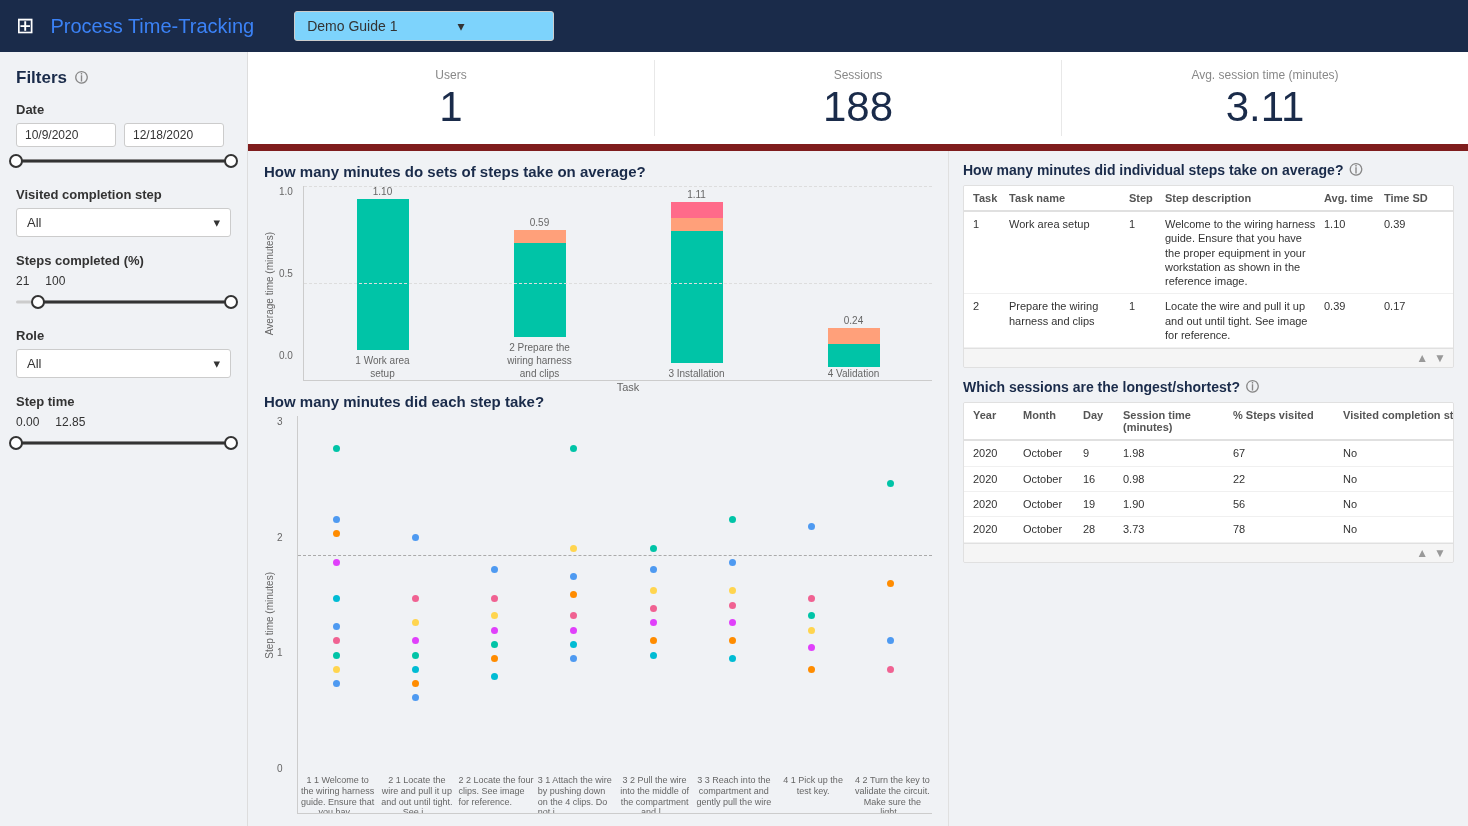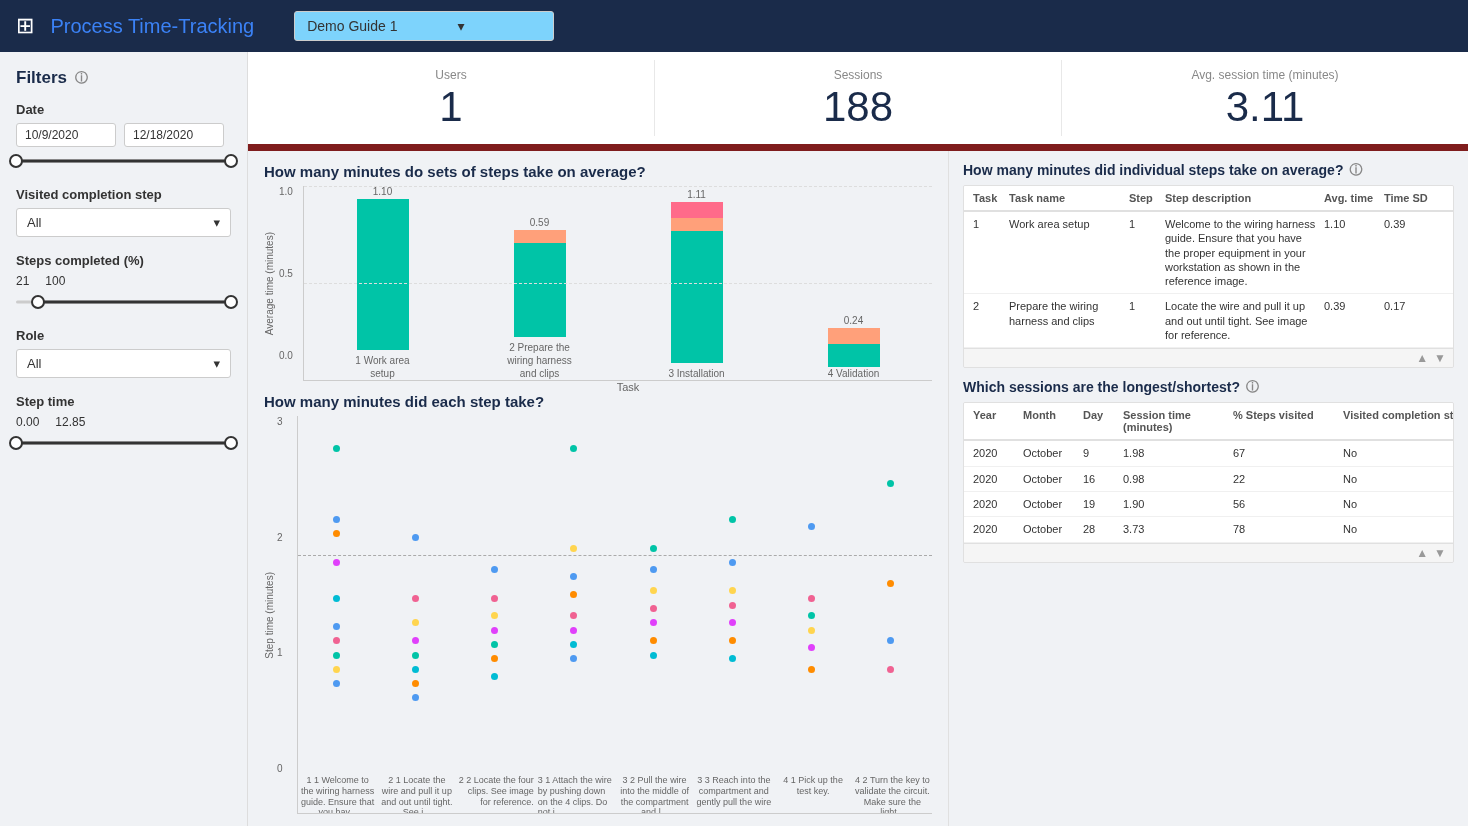--- a/index.html
+++ b/index.html
@@ -470,21 +470,21 @@
                   <div style="position:absolute;width:7px;height:7px;border-radius:50%;background:#ff8c00;top:46%;left:0;"></div>
                   <div style="position:absolute;width:7px;height:7px;border-radius:50%;background:#4e9af1;top:62%;left:0;"></div>
                   <div style="position:absolute;width:7px;height:7px;border-radius:50%;background:#f06292;top:70%;left:0;"></div>
                 </div>
               </div>
             </div>
 
             <div style="display:flex;height:40px;align-items:flex-start;">
               <div style="flex:1;font-size:9px;color:#666;text-align:center;padding:2px 2px 0;line-height:1.2;">1 1 Welcome to the wiring harness guide. Ensure that you hav...</div>
               <div style="flex:1;font-size:9px;color:#666;text-align:center;padding:2px 2px 0;line-height:1.2;">2 1 Locate the wire and pull it up and out until tight. See i...</div>
-              <div style="flex:1;font-size:9px;color:#666;text-align:right;padding:2px 2px 0;line-height:1.2;">2 2 Locate the four clips. See image for reference.</div>
+              <div style="flex:1;font-size:9px;color:#666;text-align:left;padding:2px 2px 0;line-height:1.2;">2 2 Locate the four clips. See image for reference.</div>
               <div style="flex:1;font-size:9px;color:#666;text-align:left;padding:2px 2px 0;line-height:1.2;">3 1 Attach the wire by pushing down on the 4 clips. Do not i...</div>
               <div style="flex:1;font-size:9px;color:#666;text-align:center;padding:2px 2px 0;line-height:1.2;">3 2 Pull the wire into the middle of the compartment and l...</div>
               <div style="flex:1;font-size:9px;color:#666;text-align:center;padding:2px 2px 0;line-height:1.2;">3 3 Reach into the compartment and gently pull the wire ...</div>
               <div style="flex:1;font-size:9px;color:#666;text-align:center;padding:2px 2px 0;line-height:1.2;">4 1 Pick up the test key.</div>
               <div style="flex:1;font-size:9px;color:#666;text-align:center;padding:2px 2px 0;line-height:1.2;">4 2 Turn the key to validate the circuit. Make sure the light...</div>
             </div>
           </div>
         </div>
 
       </div>

